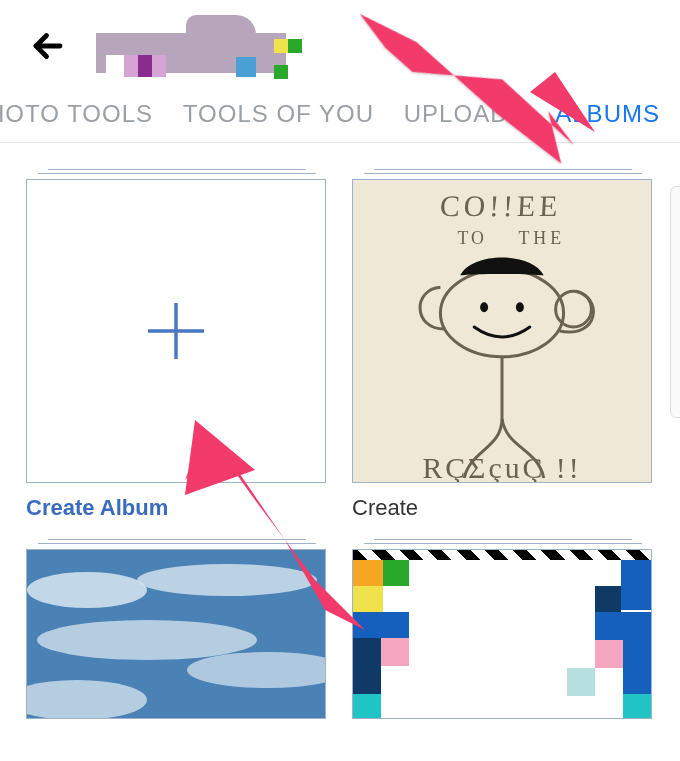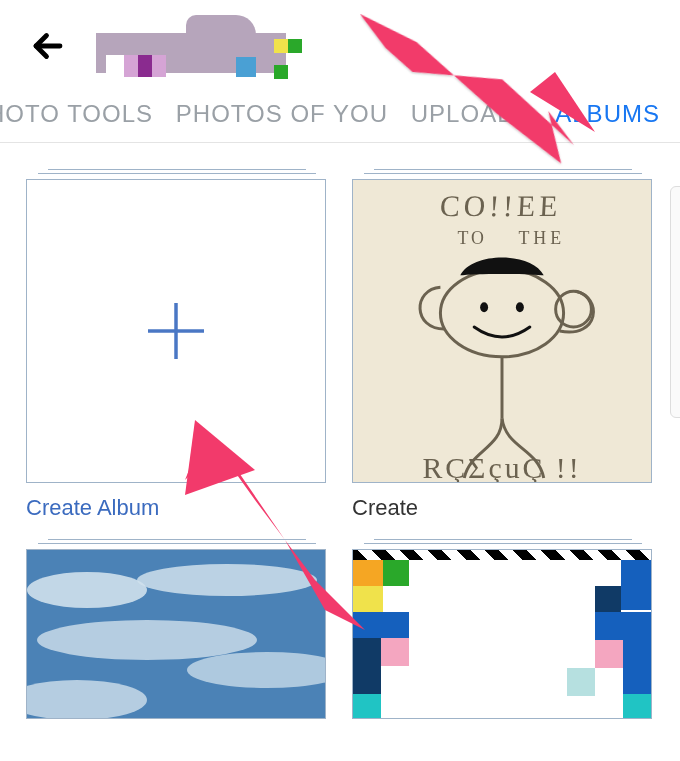--- a/index.html
+++ b/index.html
@@ -14,21 +14,21 @@
   .grid{display:grid;grid-template-columns:1fr 1fr;gap:18px 24px;padding:26px;}
   .card{}
   .stack-lines{height:8px;position:relative;margin:0 12px 2px 12px;}
   .stack-lines::before,.stack-lines::after{content:"";position:absolute;left:0;right:0;border-top:1px solid #9fb3c8;}
   .stack-lines::before{top:0;left:10px;right:10px;}
   .stack-lines::after{top:4px;}
   .thumb{width:300px;height:304px;border:1px solid #9fb3c8;box-sizing:border-box;position:relative;overflow:hidden;}
   .create .thumb{display:flex;align-items:center;justify-content:center;background:#fff;cursor:pointer;}
   .plus{stroke:#4a77c4;stroke-width:2;}
   .caption{font-size:22px;margin-top:12px;color:#333;}
-  .caption.link{color:#3b6bbf;}
+  .caption.link{color:#3b6bbf;font-weight:bold;}
   
   .coffee{background:#efe8d6;display:flex;align-items:center;justify-content:center;cursor:pointer;}
   
   .sky{background:linear-gradient(#5b8fbf,#3a6da0);}
   
   .pixelart{background:#fff;}
   .px{position:absolute;}
   
   .row2 .thumb{height:170px;}
   
@@ -58,21 +58,21 @@
       <div class="pix" style="left:56px;top:40px;width:14px;height:22px;background:#d5a4d5"></div>
       <div class="pix" style="left:178px;top:24px;width:14px;height:14px;background:#f0e24b"></div>
       <div class="pix" style="left:192px;top:24px;width:14px;height:14px;background:#2aa82a"></div>
       <div class="pix" style="left:178px;top:50px;width:14px;height:14px;background:#2aa82a"></div>
       <div class="pix" style="left:140px;top:42px;width:20px;height:20px;background:#4aa0d4"></div>
     </div>
   </div>
 
   <div class="tabs">
     <span class="tab cut">PHOTO TOOLS</span>
-    <span class="tab">PHOTOS OF YOU</span>
+    <span class="tab">TOOLS OF YOU</span>
     <span class="tab">UPLOADS</span>
     <span class="tab active" style="margin-right:20px">ALBUMS</span>
   </div>
 
   <div class="scroll-hint"></div>
 
   <div class="grid">
 
     <div class="card create">
       <div class="stack-lines"></div>

